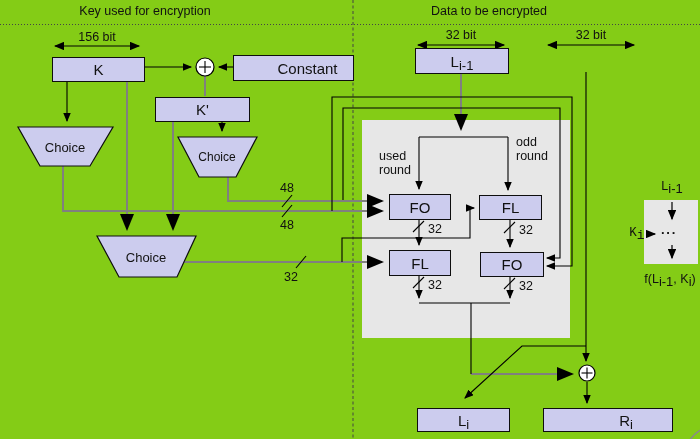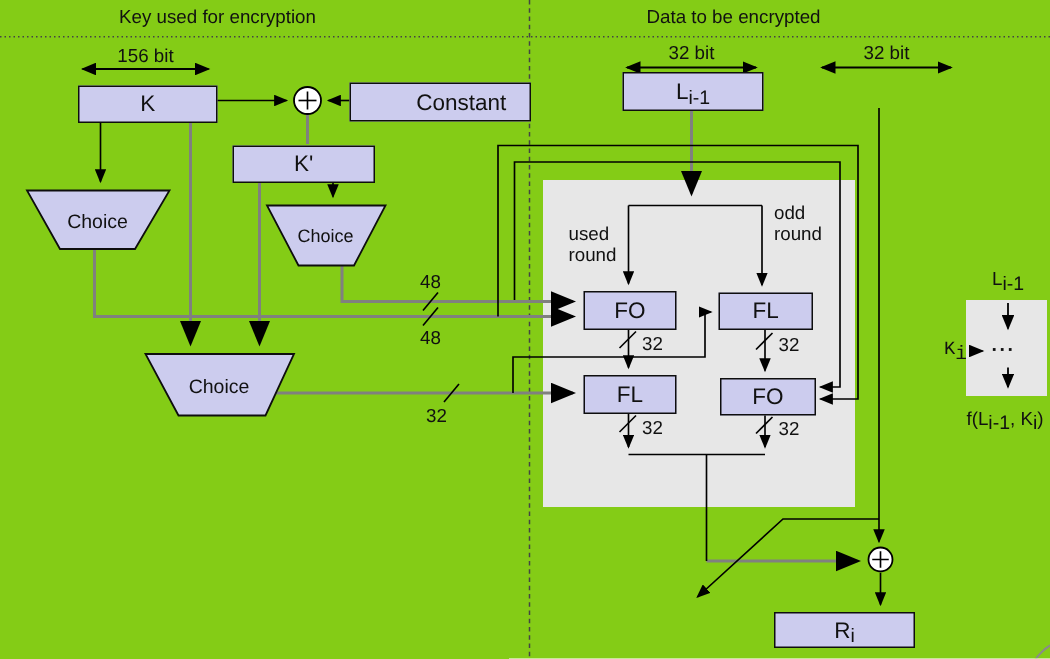--- a/index.html
+++ b/index.html
@@ -171,21 +171,24 @@
     </div>
   <div class="nbox" style="left:480px; top:252px; width:62px; height:23px;">
       <span>FO</span>
     </div>
 
   <div class="lbl" style="left:428px; top:222px;">32</div>
   <div class="lbl" style="left:519px; top:223px;">32</div>
   <div class="lbl" style="left:428px; top:278px;">32</div>
   <div class="lbl" style="left:519px; top:279px;">32</div>
 
-  <div class="nbox" style="left:516px; top:408px; width:92px; height:22px;">
+  <div class="nbox" style="left:417px; top:408px; width:91px; height:22px;">
+    <span><span>L</span><sub class="sb">i</sub></span>
+  </div>
+  <div class="nbox" style="left:543px; top:408px; width:92px; height:22px;padding-left:36px;">
     <span><span>R</span><sub class="sb">i</sub></span>
   </div>
 
   <div class="lbl ctr" style="left:652px; top:179px; width:40px;"><span>L</span><sub class="sb">i-1</sub></div>
   <div class="lbl" style="left:627px; top:226px; width:20px; text-align:center;font-family:Liberation Mono, monospace;"><span>K</span><sub class="sb">i</sub></div>
   <div class="lbl dots" style="left:661px; top:226px;">···</div>
   <div class="lbl ctr" style="left:628px; top:272px; width:84px;"><span>f(L</span><sub class="sb">i-1</sub><span>, K</span><sub class="sb">i</sub><span>)</span></div>
 
 </div>
 

